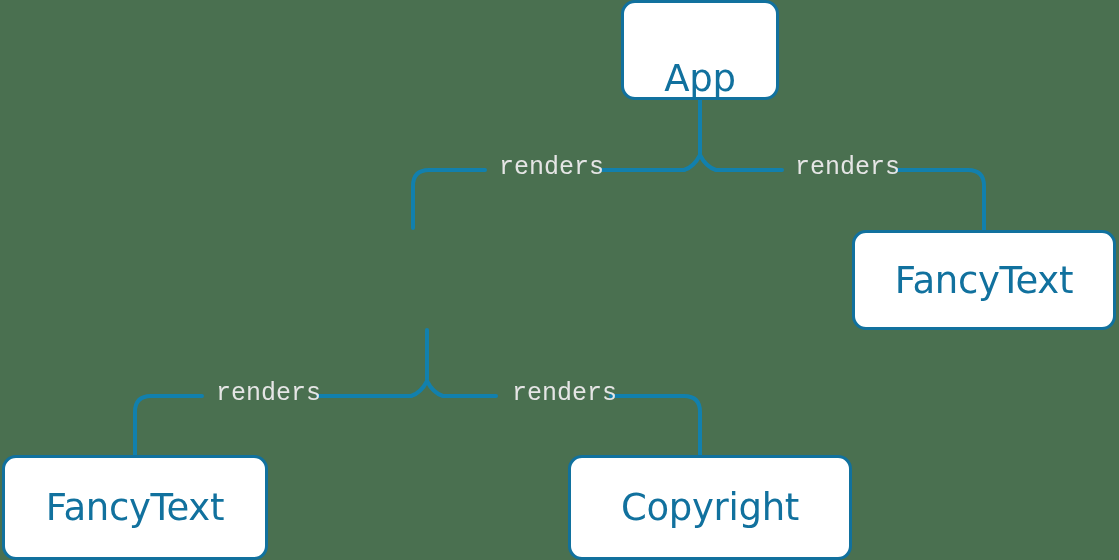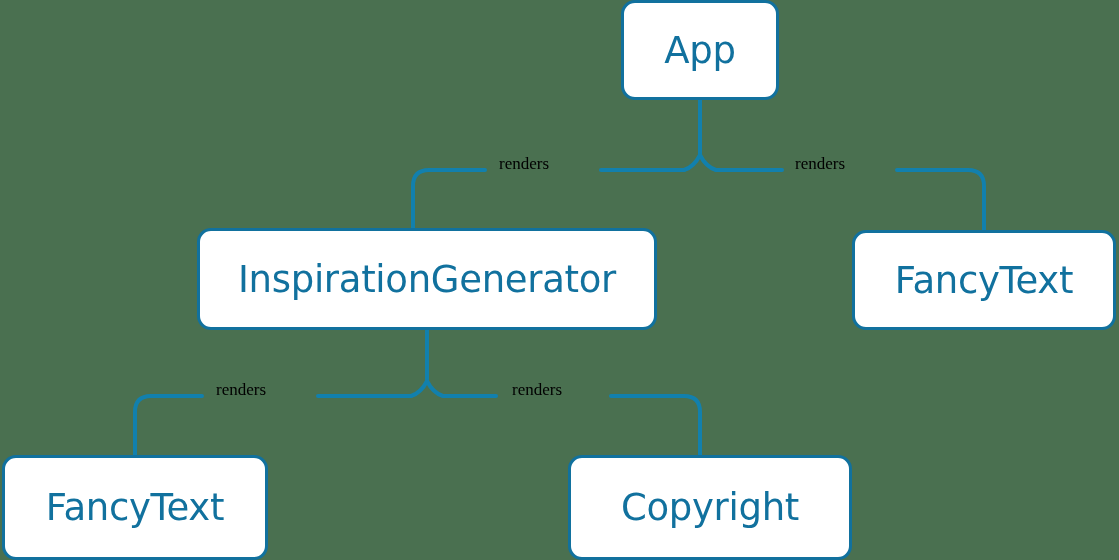--- a/index.html
+++ b/index.html
@@ -41,23 +41,23 @@
     color: #11719e;
     font-family: "DejaVu Sans", sans-serif;
     font-size: 37px;
     font-weight: 400;
     letter-spacing: -0.3px;
     white-space: nowrap;
     line-height: 1;
   }
   .edge-label {
     position: absolute;
-    color: #000000;
-    font-family: Liberation Serif, serif;
-    font-size: 17px;
+    color: #e5e5e5;
+    font-family: Liberation Mono, monospace;
+    font-size: 25px;
     font-weight: 400;
     white-space: nowrap;
     z-index: 4;
     line-height: 1;
   }
 </style>
 </head>
 <body>
 
 <div id="diagram-root">
@@ -82,27 +82,24 @@
 
       <path d="M 411 396 L 318 396"></path>
       <path d="M 202 396 L 151 396 Q 135 396 135 412 L 135 455"></path>
 
       <path d="M 443 396 L 496 396"></path>
       <path d="M 611 396 L 684 396 Q 700 396 700 412 L 700 455"></path>
 
     </g>
   </svg>
 
-  <div class="node-box" style="left:621px; top:0px; width:158px; height:100px; border-top-left-radius:14px; border-top-right-radius:14px;">
+  <div class="node-box" style="left:621px; top:0px; width:158px; height:100px; border-top-left-radius:14px; border-top-right-radius:14px;align-items:flex-end;">
     <span class="node-label">App</span>
   </div>
 
-  <div class="node-box" style="left:197px; top:228px; width:460px; height:102px;">
-    <span class="node-label">InspirationGenerator</span>
-  </div>
 
   <div class="node-box" style="left:852px; top:230px; width:264px; height:100px;">
     <span class="node-label">FancyText</span>
   </div>
 
   <div class="node-box" style="left:2px; top:455px; width:266px; height:105px;">
     <span class="node-label">FancyText</span>
   </div>
 
   <div class="node-box" style="left:568px; top:455px; width:284px; height:105px;">

